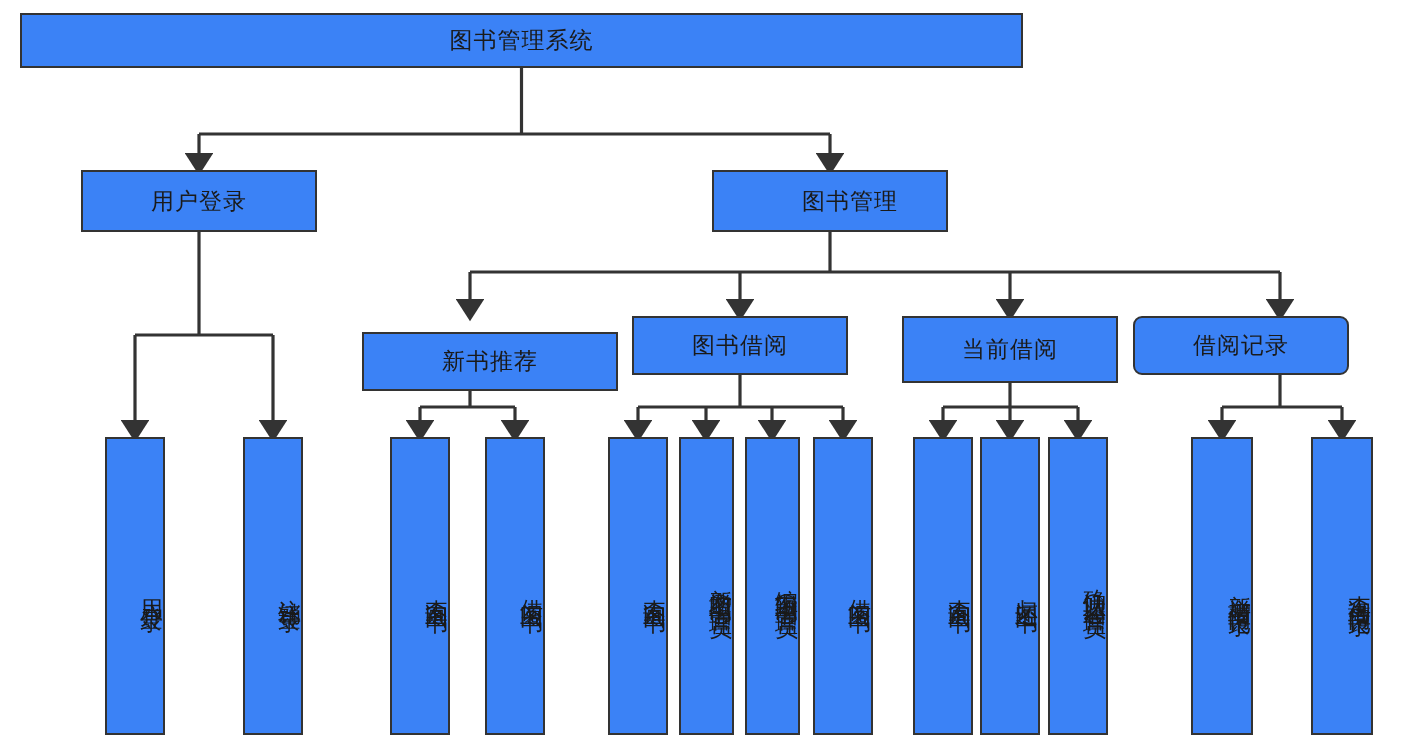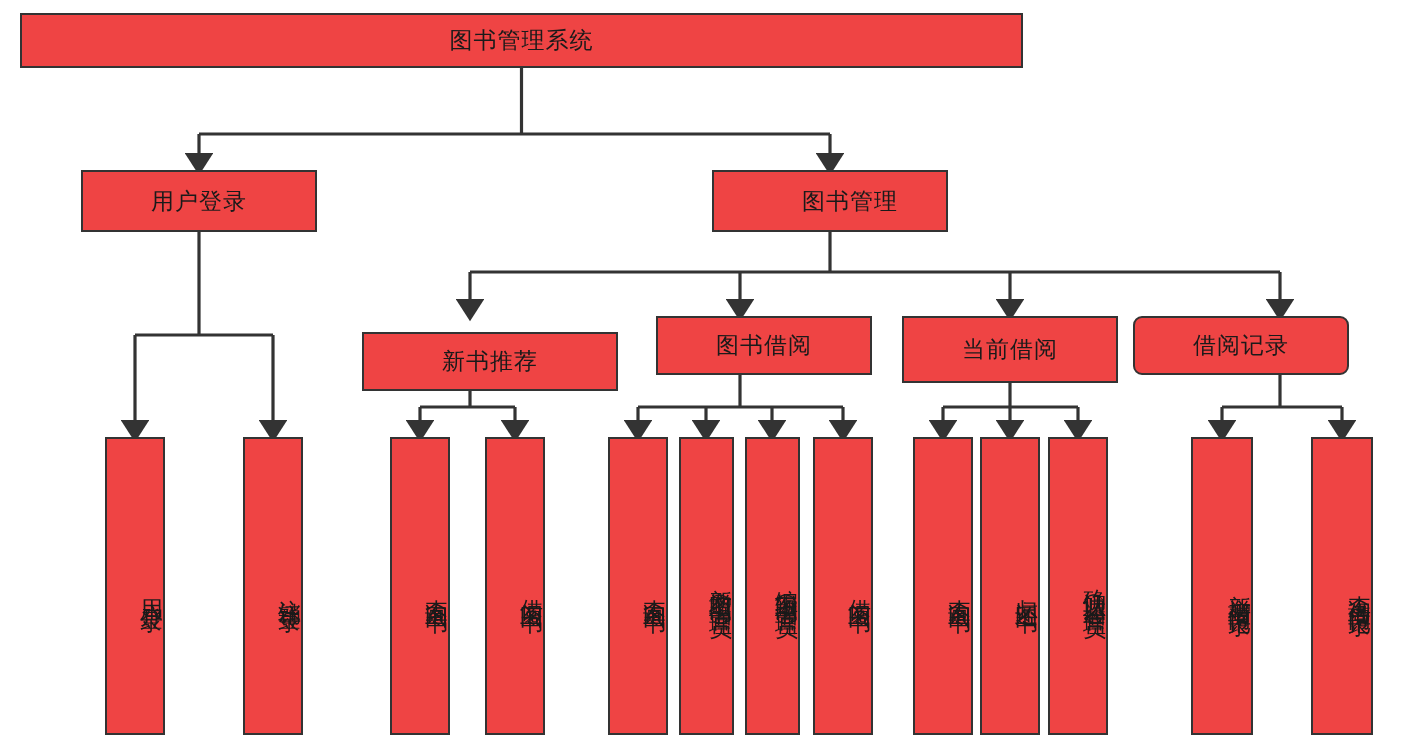--- a/index.html
+++ b/index.html
@@ -22,21 +22,21 @@
     left: 0;
     top: 0;
     width: 1405px;
     height: 747px;
     pointer-events: none;
   }
   .node {
     position: absolute;
     box-sizing: border-box;
     border: 2.5px solid #333333;
-    background: #ef4444;
+    background: #3b82f6;
     display: flex;
     align-items: center;
     justify-content: center;
     color: #1a1a1a;
   }
   .node.horiz {
     font-size: 23px;
     letter-spacing: 1px;
   }
   .node.vert {
@@ -130,21 +130,21 @@
   <div class="node horiz" style="left:81px; top:170px; width:236px; height:62px;">
     <span class="label">用户登录</span>
   </div>
   <div class="node horiz" style="left:712px; top:170px; width:236px; height:62px;padding-left:40px;">
     <span class="label">图书管理</span>
   </div>
 
   <div class="node horiz" style="left:362px; top:332px; width:256px; height:59px;">
     <span class="label">新书推荐</span>
   </div>
-  <div class="node horiz" style="left:656px; top:316px; width:216px; height:59px;">
+  <div class="node horiz" style="left:632px; top:316px; width:216px; height:59px;">
     <span class="label">图书借阅</span>
   </div>
   <div class="node horiz" style="left:902px; top:316px; width:216px; height:67px;">
     <span class="label">当前借阅</span>
   </div>
   <div class="node horiz" style="left:1133px; top:316px; width:216px; height:59px;border-radius:9px;">
     <span class="label">借阅记录</span>
   </div>
 
   <div class="node vert" style="left:105px; top:437px; width:60px; height:298px;">

